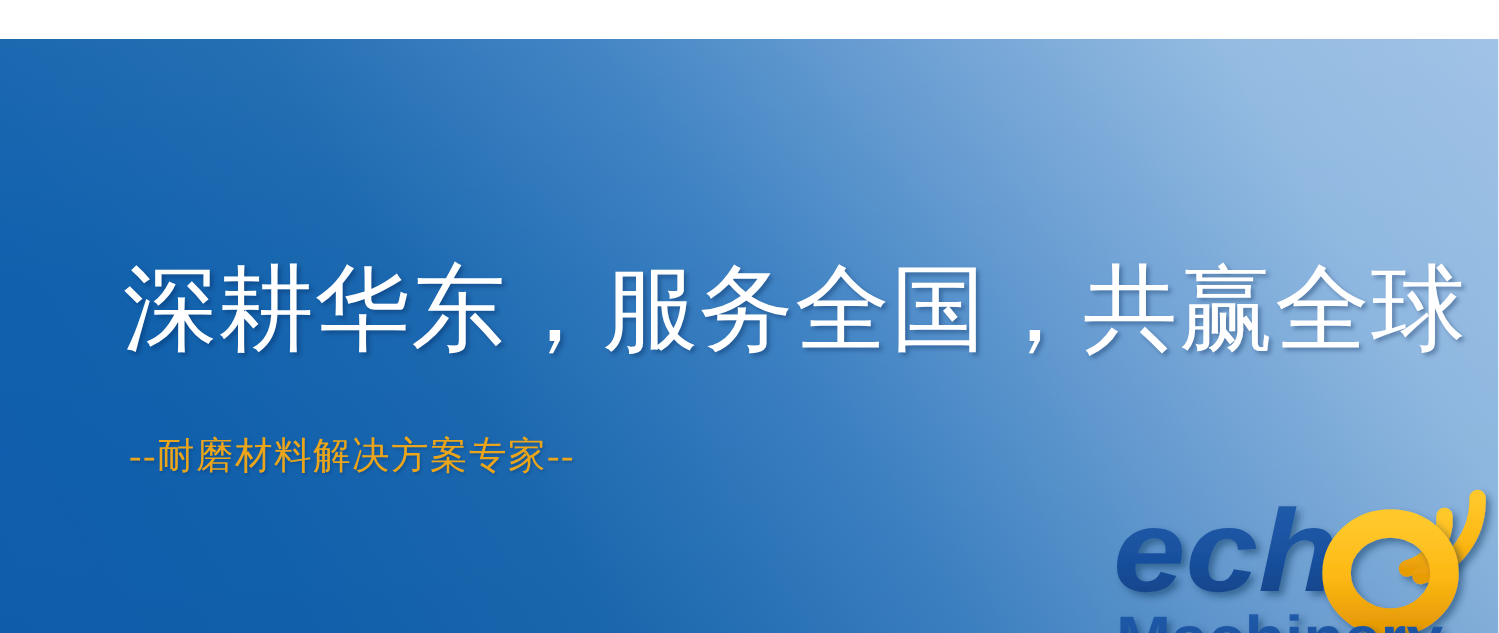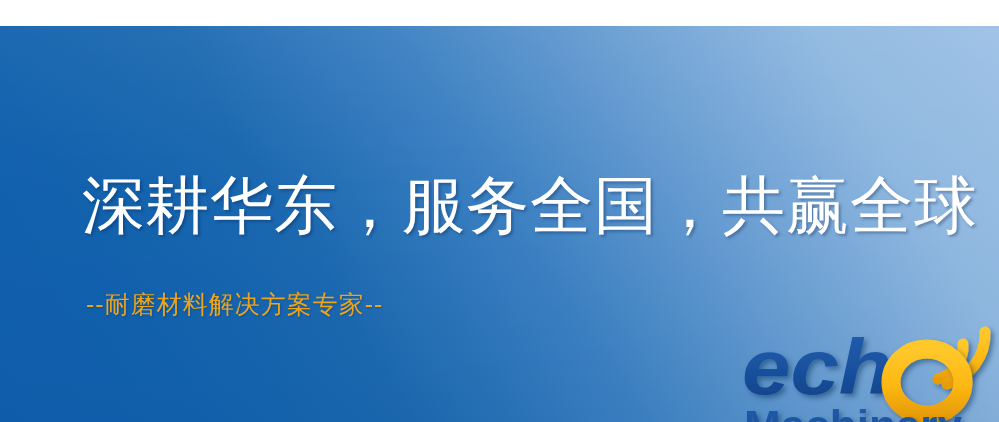--- a/index.html
+++ b/index.html
@@ -47,21 +47,21 @@
     color: #ffffff;
     white-space: nowrap;
     text-shadow: 2px 2px 3px rgba(0,32,80,0.35);
     z-index: 3;
   }
 
   .subtitle {
     position: absolute;
     left: 86px;
     top: 266px;
-    font-family: Liberation Sans, sans-serif;
+    font-family: Liberation Serif, serif;
     font-size: 25px;
     line-height: 1;
     letter-spacing: 1px;
     color: #eba51b;
     white-space: nowrap;
     text-shadow: 1px 1px 2px rgba(0,40,90,0.30);
     z-index: 3;
   }
 
   

